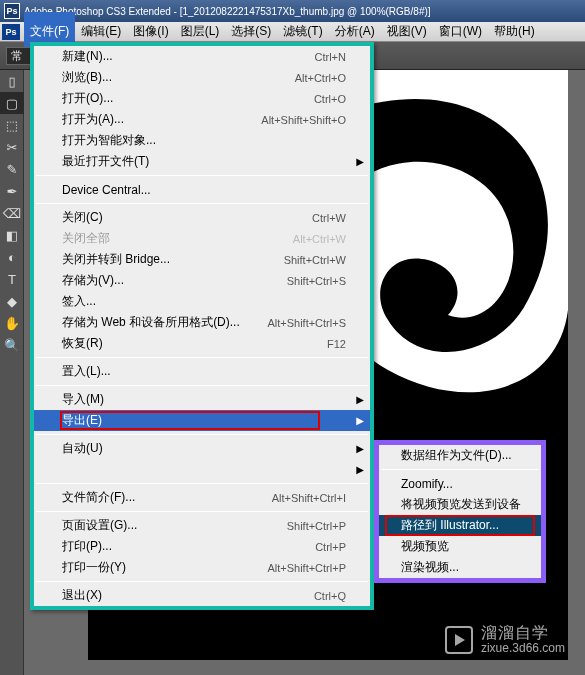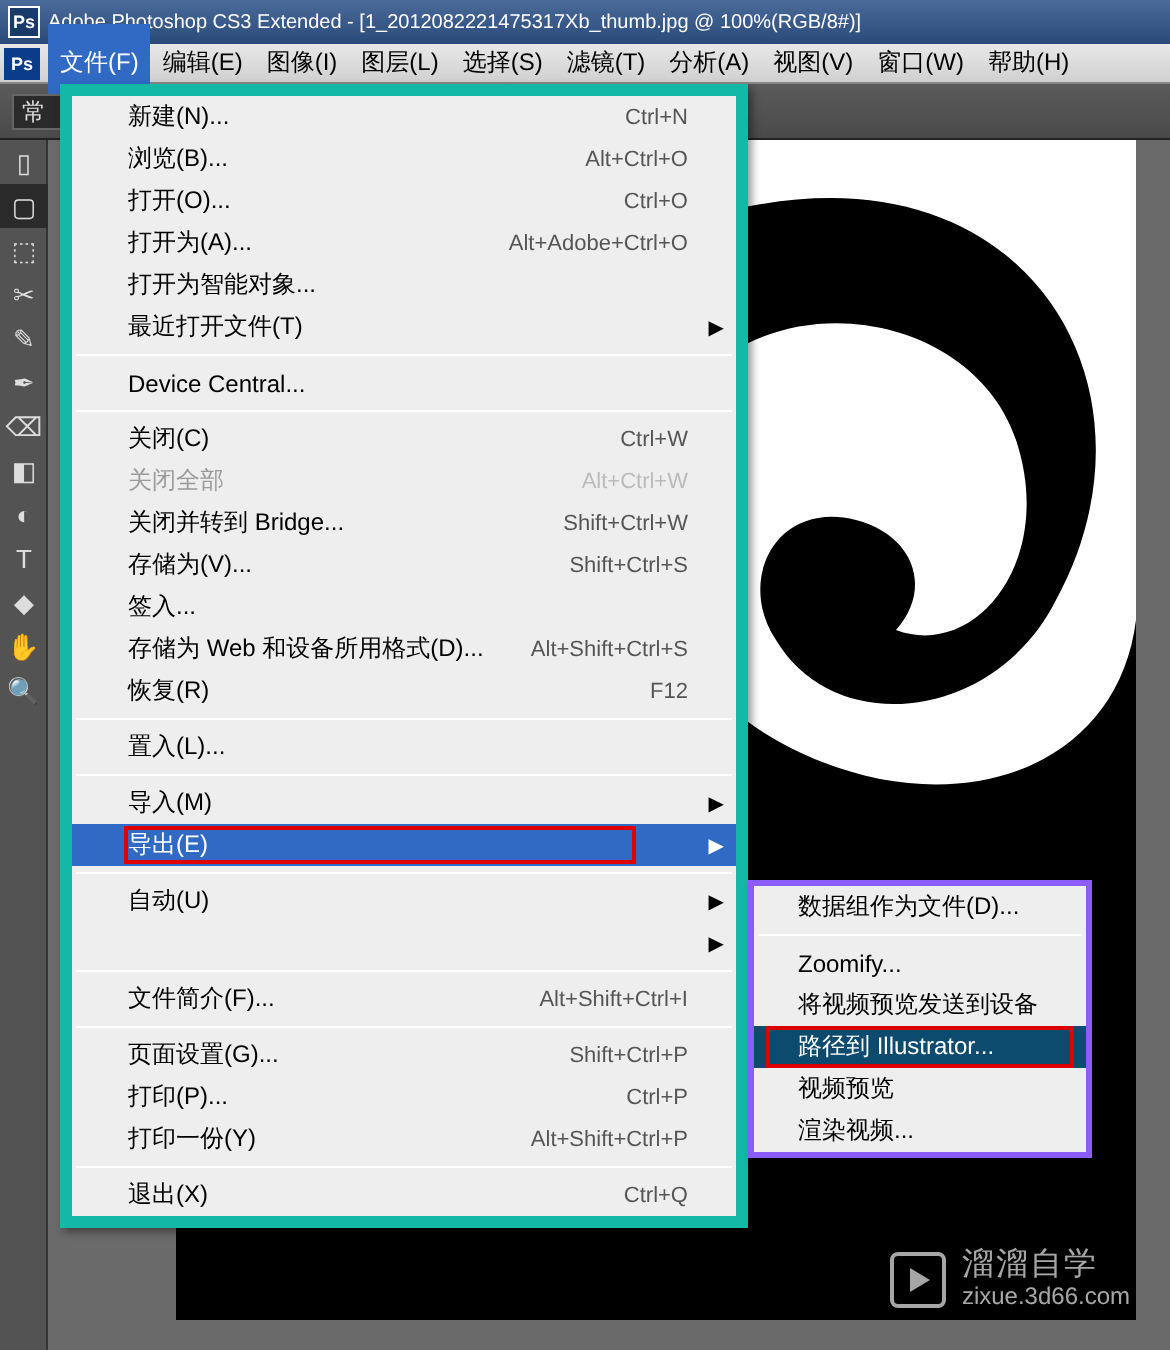--- a/index.html
+++ b/index.html
@@ -20,32 +20,32 @@
 .optionsbar .field { background: #fff; border: 1px solid #666; height: 18px; width: 50px; padding: 0 4px; color:#000; }
 
 .workspace { position: absolute; top: 70px; left: 0; right: 0; bottom: 0; display: flex; }
 .toolbox { width: 24px; background: #535353; display: flex; flex-direction: column; border-right: 1px solid #333; }
 .toolbox .tool { width: 24px; height: 22px; display: flex; align-items: center; justify-content: center; color: #ddd; font-size: 13px; cursor: default; border-bottom: 0; }
 .toolbox .tool.sel { background: #2a2a2a; }
 .canvas-area { flex: 1; background: #6a6a6a; display:flex; align-items:flex-start; }
 .canvas { margin: 0 0 0 64px; width: 480px; height: 590px; background: #fff; position:relative; overflow:hidden; }
 .canvas svg { position:absolute; left:0; top:0; }
 
-.dropdown { position: absolute; top: 42px; left: 30px; width: 344px; background: #eee; border: 6px solid #14b8a6; box-shadow: 2px 2px 4px rgba(0,0,0,.4); z-index: 10; }
+.dropdown { position: absolute; top: 42px; left: 30px; width: 344px; background: #eee; border: 4px solid #14b8a6; box-shadow: 2px 2px 4px rgba(0,0,0,.4); z-index: 10; }
 .dropdown .row { display: flex; align-items: center; height: 21px; padding: 0 24px 0 28px; position: relative; cursor: default; }
 .dropdown .row.disabled { color: #9a9a9a; }
 .dropdown .row .label { flex: 1; }
 .dropdown .row .shortcut { color: #555; font-size: 11px; }
 .dropdown .row.disabled .shortcut { color: #bbb; }
 .dropdown .row .arrow { position: absolute; right: 6px; font-size: 10px; }
 .dropdown .sep { height: 1px; background: #bcbcbc; margin: 3px 2px; border-bottom: 1px solid #fff; }
 .dropdown .row.highlight { background: #316ac5; color: #fff; }
 .dropdown .row.boxed::after { content:""; position:absolute; left:26px; right:50px; top:1px; bottom:1px; border:2px solid #d00; pointer-events:none; }
 
-.submenu { position: absolute; top: 440px; left: 374px; width: 172px; background: #eee; border: 3px solid #8b5cf6; box-shadow: 2px 2px 4px rgba(0,0,0,.4); z-index: 20; }
+.submenu { position: absolute; top: 440px; left: 374px; width: 172px; background: #eee; border: 5px solid #8b5cf6; box-shadow: 2px 2px 4px rgba(0,0,0,.4); z-index: 20; }
 .submenu .row { display: flex; align-items: center; height: 21px; padding: 0 14px 0 22px; cursor:default; }
 .submenu .row.highlight { background:#0c4a6e; color:#fff; }
 .submenu .sep { height:1px; background:#bcbcbc; margin:3px 2px; border-bottom:1px solid #fff; }
 .submenu .row.boxed::after { content:""; position:absolute; left:6px; right:6px; top:0px; bottom:0px; border:2px solid #d00; pointer-events:none; }
 .submenu .row { position:relative; }
 
 .watermark { position:absolute; right:20px; bottom:20px; display:flex; align-items:center; gap:8px; color:#fff; opacity:.65; font-size:14px; z-index:5; }
 .watermark .play { width:28px; height:28px; border:2px solid #fff; border-radius:4px; display:flex; align-items:center; justify-content:center; }
 .watermark .play::before { content:""; border-left:10px solid #fff; border-top:6px solid transparent; border-bottom:6px solid transparent; margin-left:3px; }
 .watermark .txt { display:flex; flex-direction:column; line-height:1.1; font-size:11px; }
@@ -112,21 +112,21 @@
     <div class="row">
       <span class="label">浏览(B)...</span>
       <span class="shortcut">Alt+Ctrl+O</span>
     </div>
     <div class="row">
       <span class="label">打开(O)...</span>
       <span class="shortcut">Ctrl+O</span>
     </div>
     <div class="row">
       <span class="label">打开为(A)...</span>
-      <span class="shortcut">Alt+Adobe+Ctrl+O</span>
+      <span class="shortcut">Alt+Shift+Shift+O</span>
     </div>
     <div class="row">
       <span class="label">打开为智能对象...</span>
     </div>
     <div class="row">
       <span class="label">最近打开文件(T)</span>
       <span class="arrow">▶</span>
     </div>
     <div class="sep"></div>
     <div class="row">

